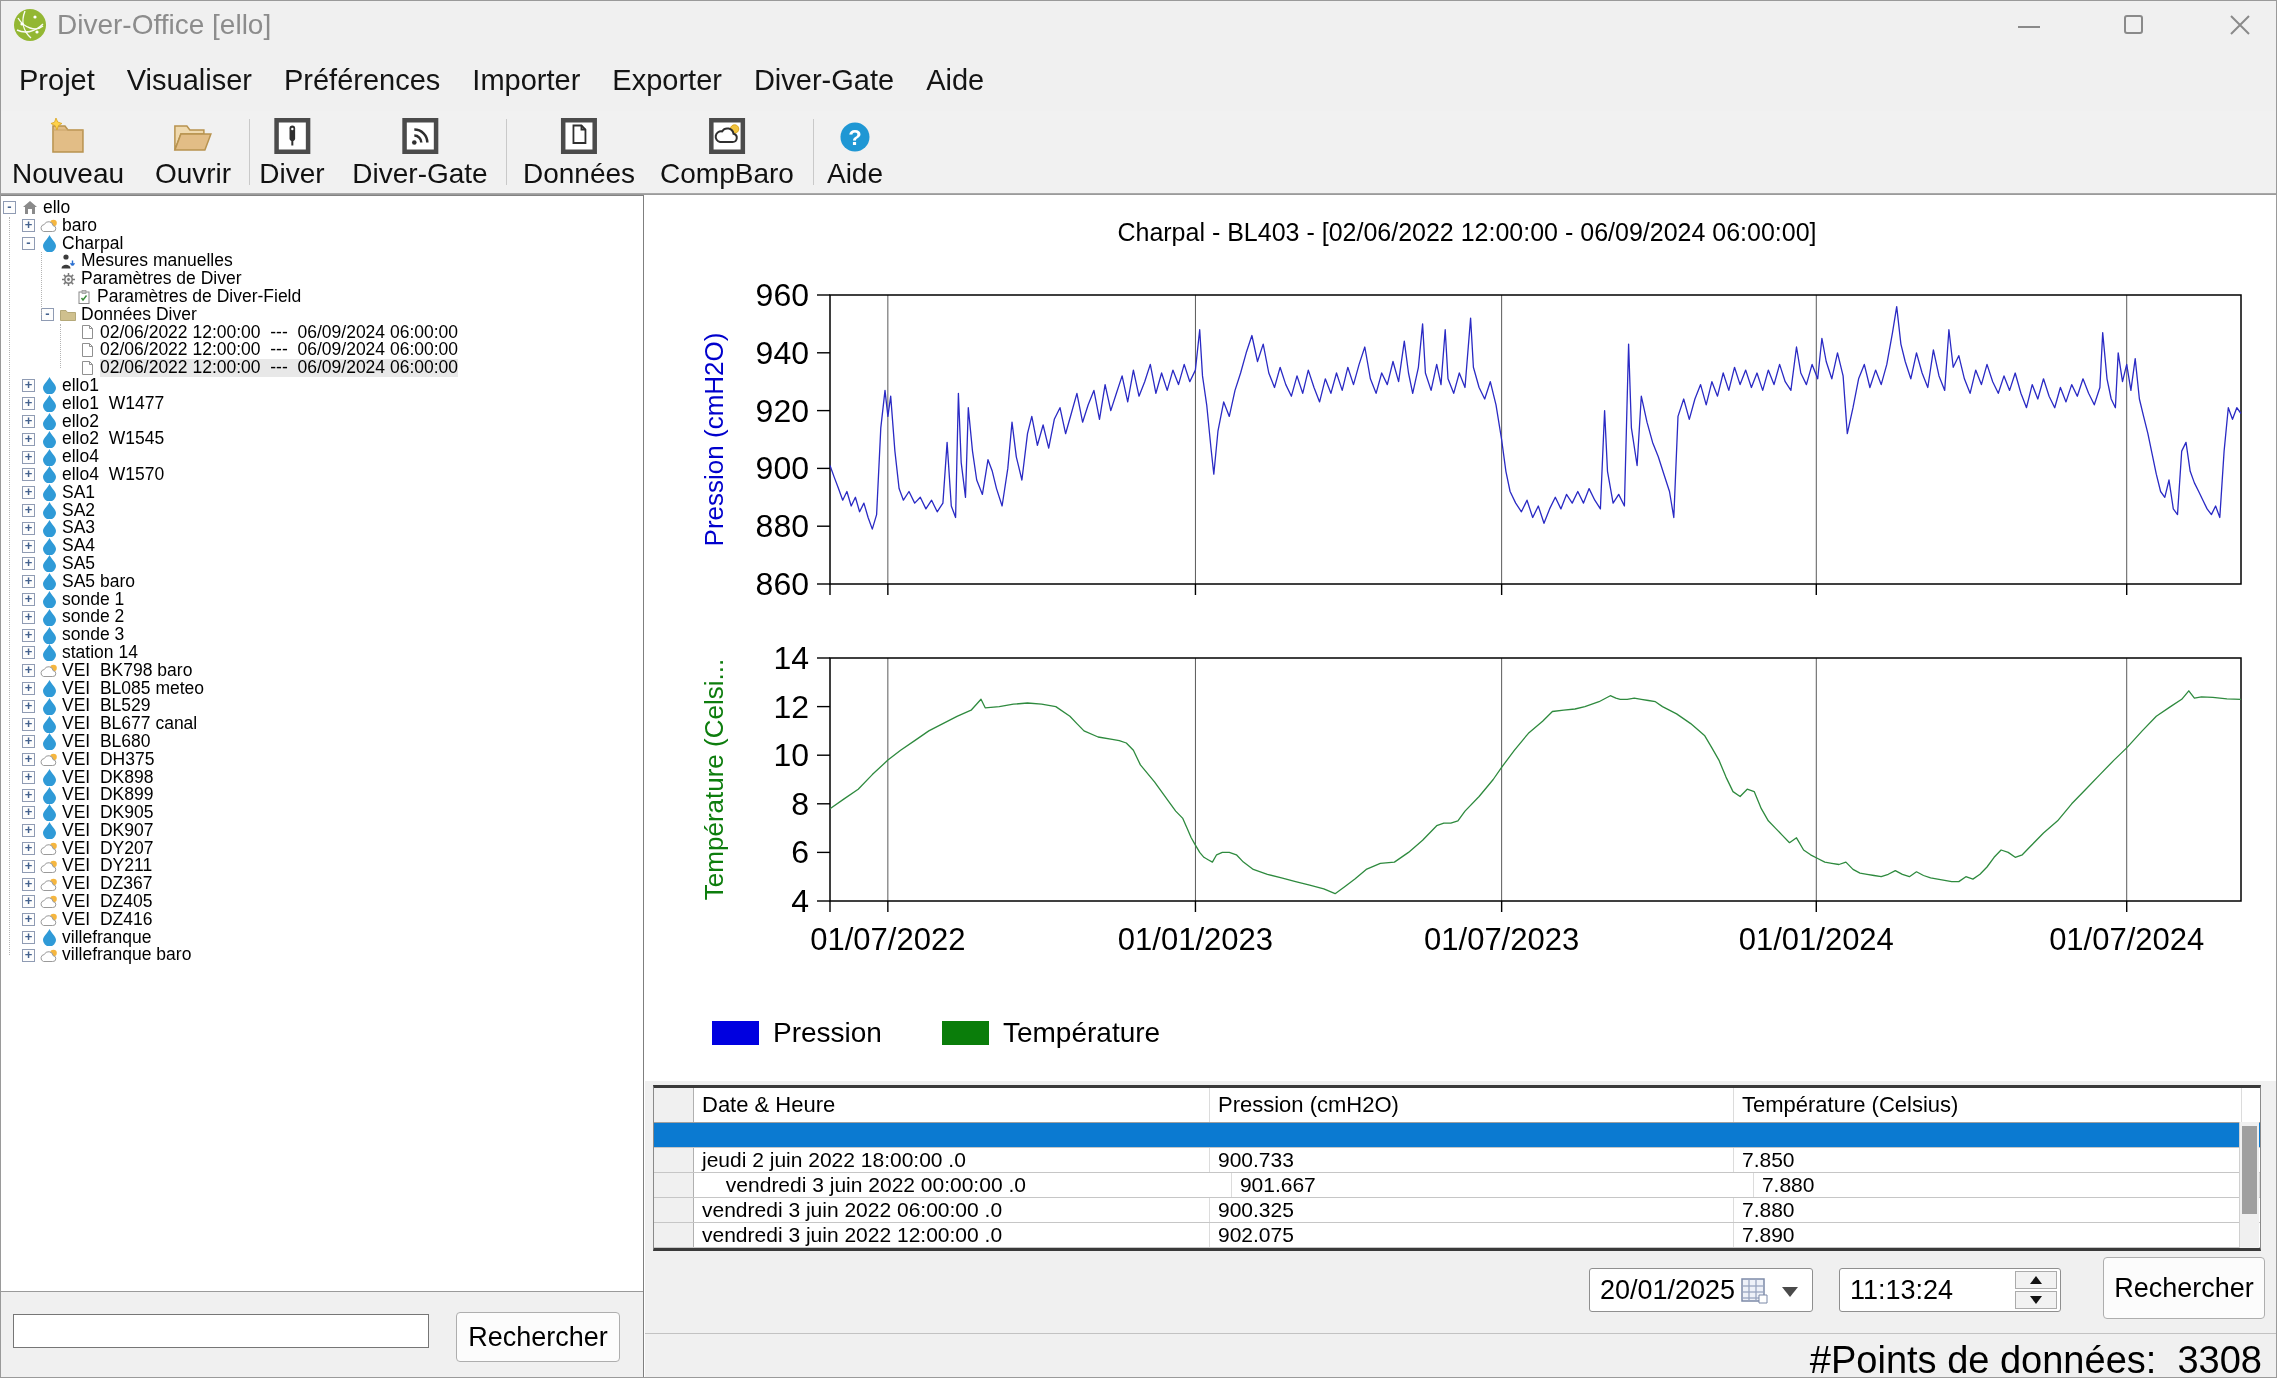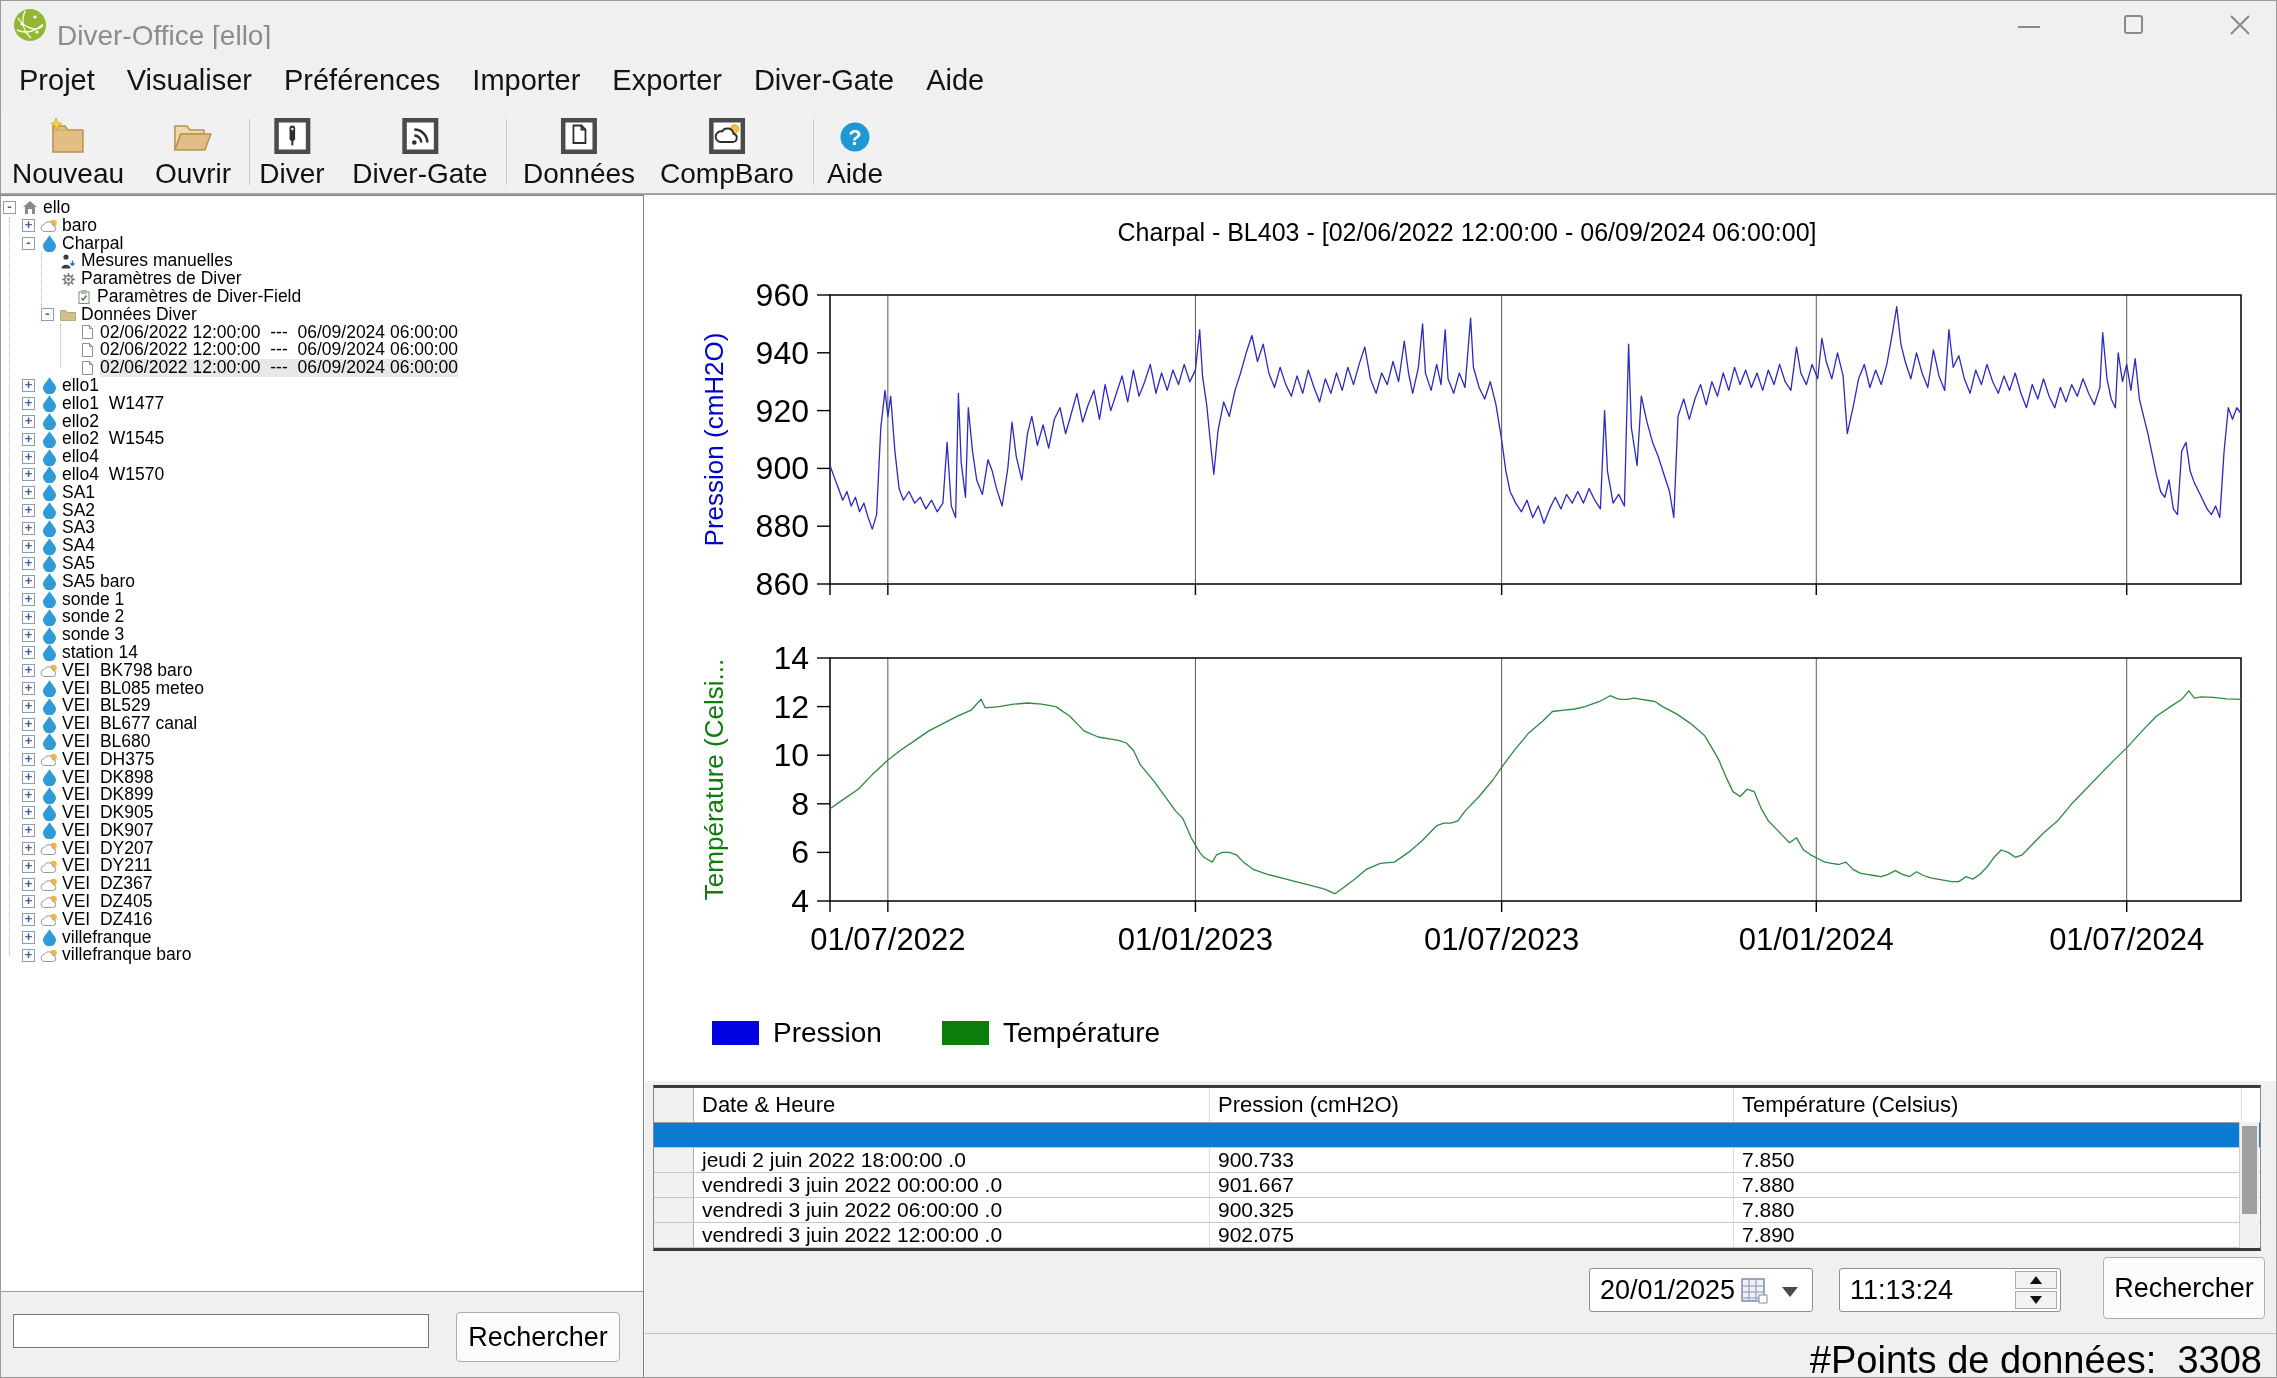--- a/index.html
+++ b/index.html
@@ -1,20 +1,20 @@
 <!DOCTYPE html>
 <html><head>
 <meta charset="utf-8">
 <style>
   html,body{margin:0;padding:0;background:#cfcfcf;}
   #app{position:relative;width:2277px;height:1378px;background:#ffffff;font-family:"Liberation Sans",sans-serif;overflow:hidden;border:1px solid #9a9a9a;box-sizing:border-box;}
   
   .titlebar{position:absolute;left:0;top:0;width:2277px;height:48px;background:#f0f0f0;}
   .titlebar .logo{position:absolute;left:12px;top:7px;width:34px;height:34px;}
-  .titlebar .title{position:absolute;left:56px;top:11px;height:48px;line-height:48px;font-size:28px;color:#8c8c8c;}
+  .titlebar .title{position:absolute;left:56px;top:0;height:48px;line-height:48px;font-size:28px;color:#8c8c8c;}
   .winbtn{position:absolute;top:0;width:56px;height:48px;display:flex;align-items:center;justify-content:center;cursor:default;}
   
   .menubar{position:absolute;left:0;top:48px;width:2277px;height:62px;background:#f0f0f0;display:flex;align-items:center;padding-left:18px;gap:32px;box-sizing:border-box;}
   .menu-item{font-size:29px;color:#141414;white-space:nowrap;}
   
   .toolbar{position:absolute;left:0;top:110px;width:2277px;height:82px;background:#f1f1f1;border-bottom:1px solid #a8a8a8;box-sizing:content-box;}
   .tbtn{position:absolute;top:2px;transform:translateX(-50%);text-align:center;}
   .tbtn .ticon{height:46px;display:flex;align-items:center;justify-content:center;}
   .tbtn .tlabel{font-size:28px;color:#111;white-space:nowrap;line-height:30px;}
   .tsep{position:absolute;top:8px;width:1px;height:66px;background:#c9c9c9;}
@@ -450,21 +450,21 @@
           <div class="cell" style="width: 508px;">7.850</div>
         </div>
         <div class="t-row">
           <div class="cell gutter" style="width: 40px;"></div>
           <div class="cell" style="width: 516px;">jeudi 2 juin 2022 18:00:00 .0</div>
           <div class="cell" style="width: 524px;">900.733</div>
           <div class="cell" style="width: 508px;">7.850</div>
         </div>
         <div class="t-row">
           <div class="cell gutter" style="width: 40px;"></div>
-          <div class="cell" style="width: 516px;">vendredi 3 juin 2022 00:00:00 .0</div>
+          <div class="cell" style="width: 516px; margin-left: 24px;">vendredi 3 juin 2022 00:00:00 .0</div>
           <div class="cell" style="width: 524px;">901.667</div>
           <div class="cell" style="width: 508px;">7.880</div>
         </div>
         <div class="t-row">
           <div class="cell gutter" style="width: 40px;"></div>
           <div class="cell" style="width: 516px;">vendredi 3 juin 2022 06:00:00 .0</div>
           <div class="cell" style="width: 524px;">900.325</div>
           <div class="cell" style="width: 508px;">7.880</div>
         </div>
         <div class="t-row">

